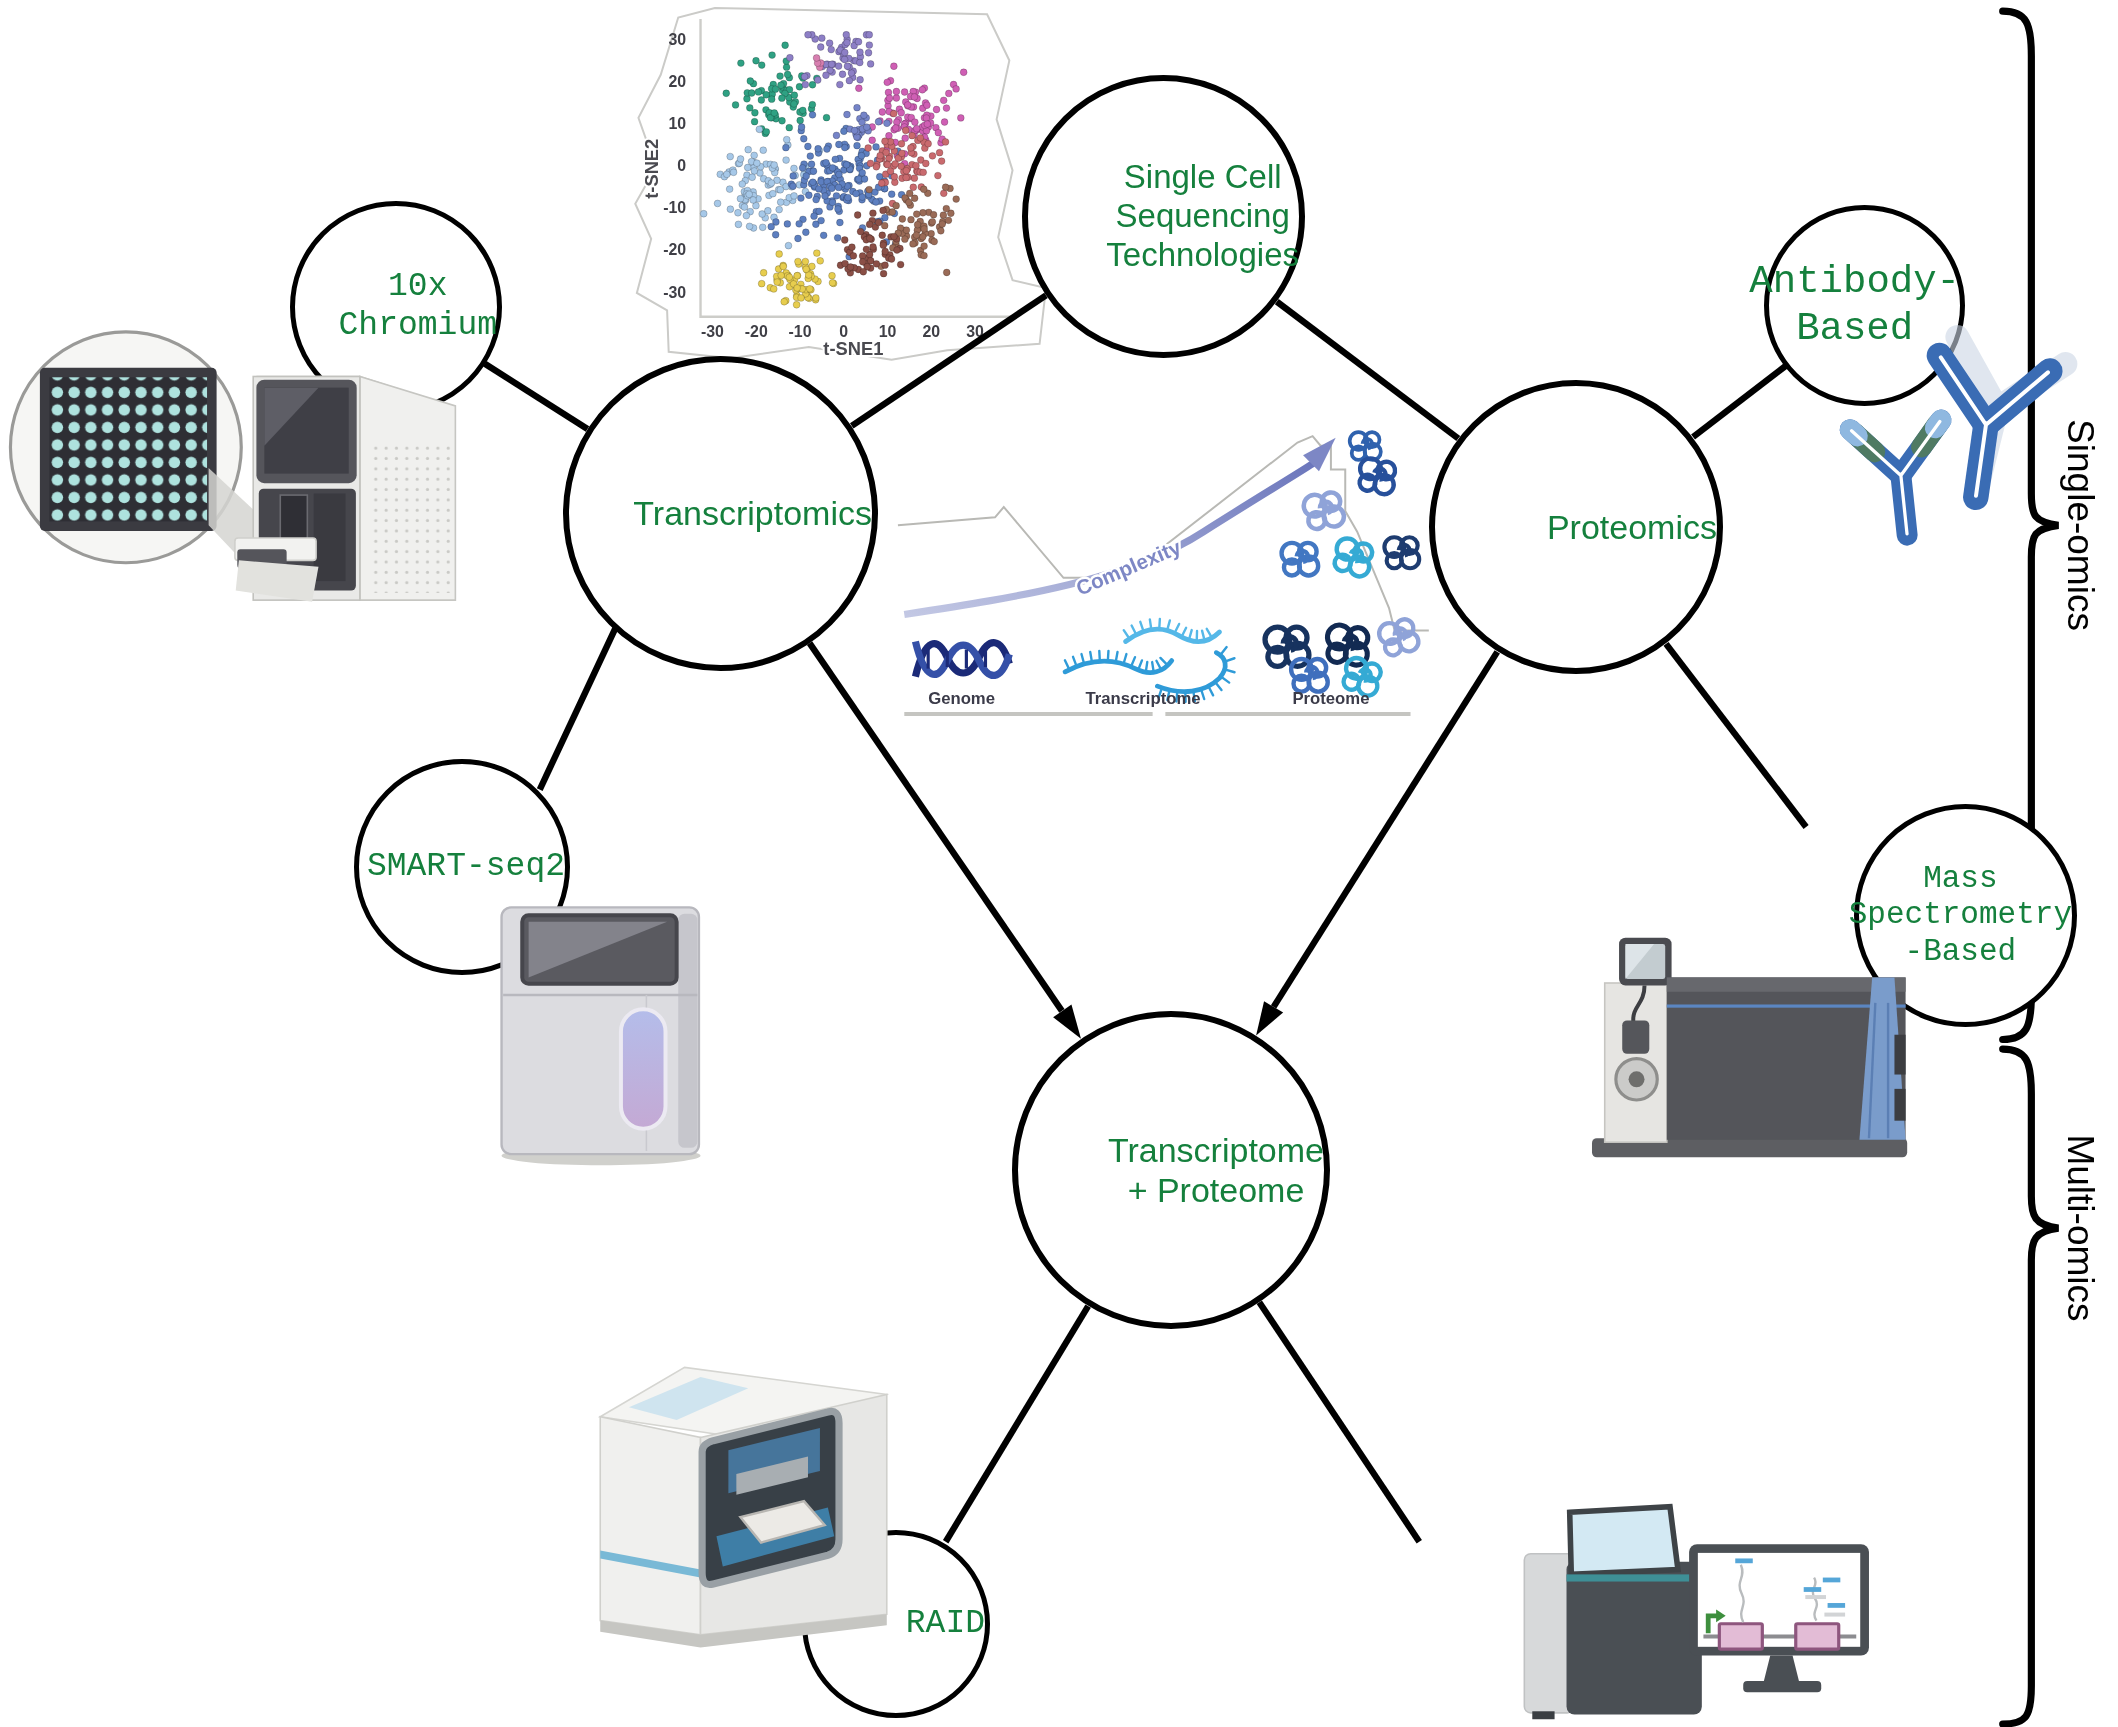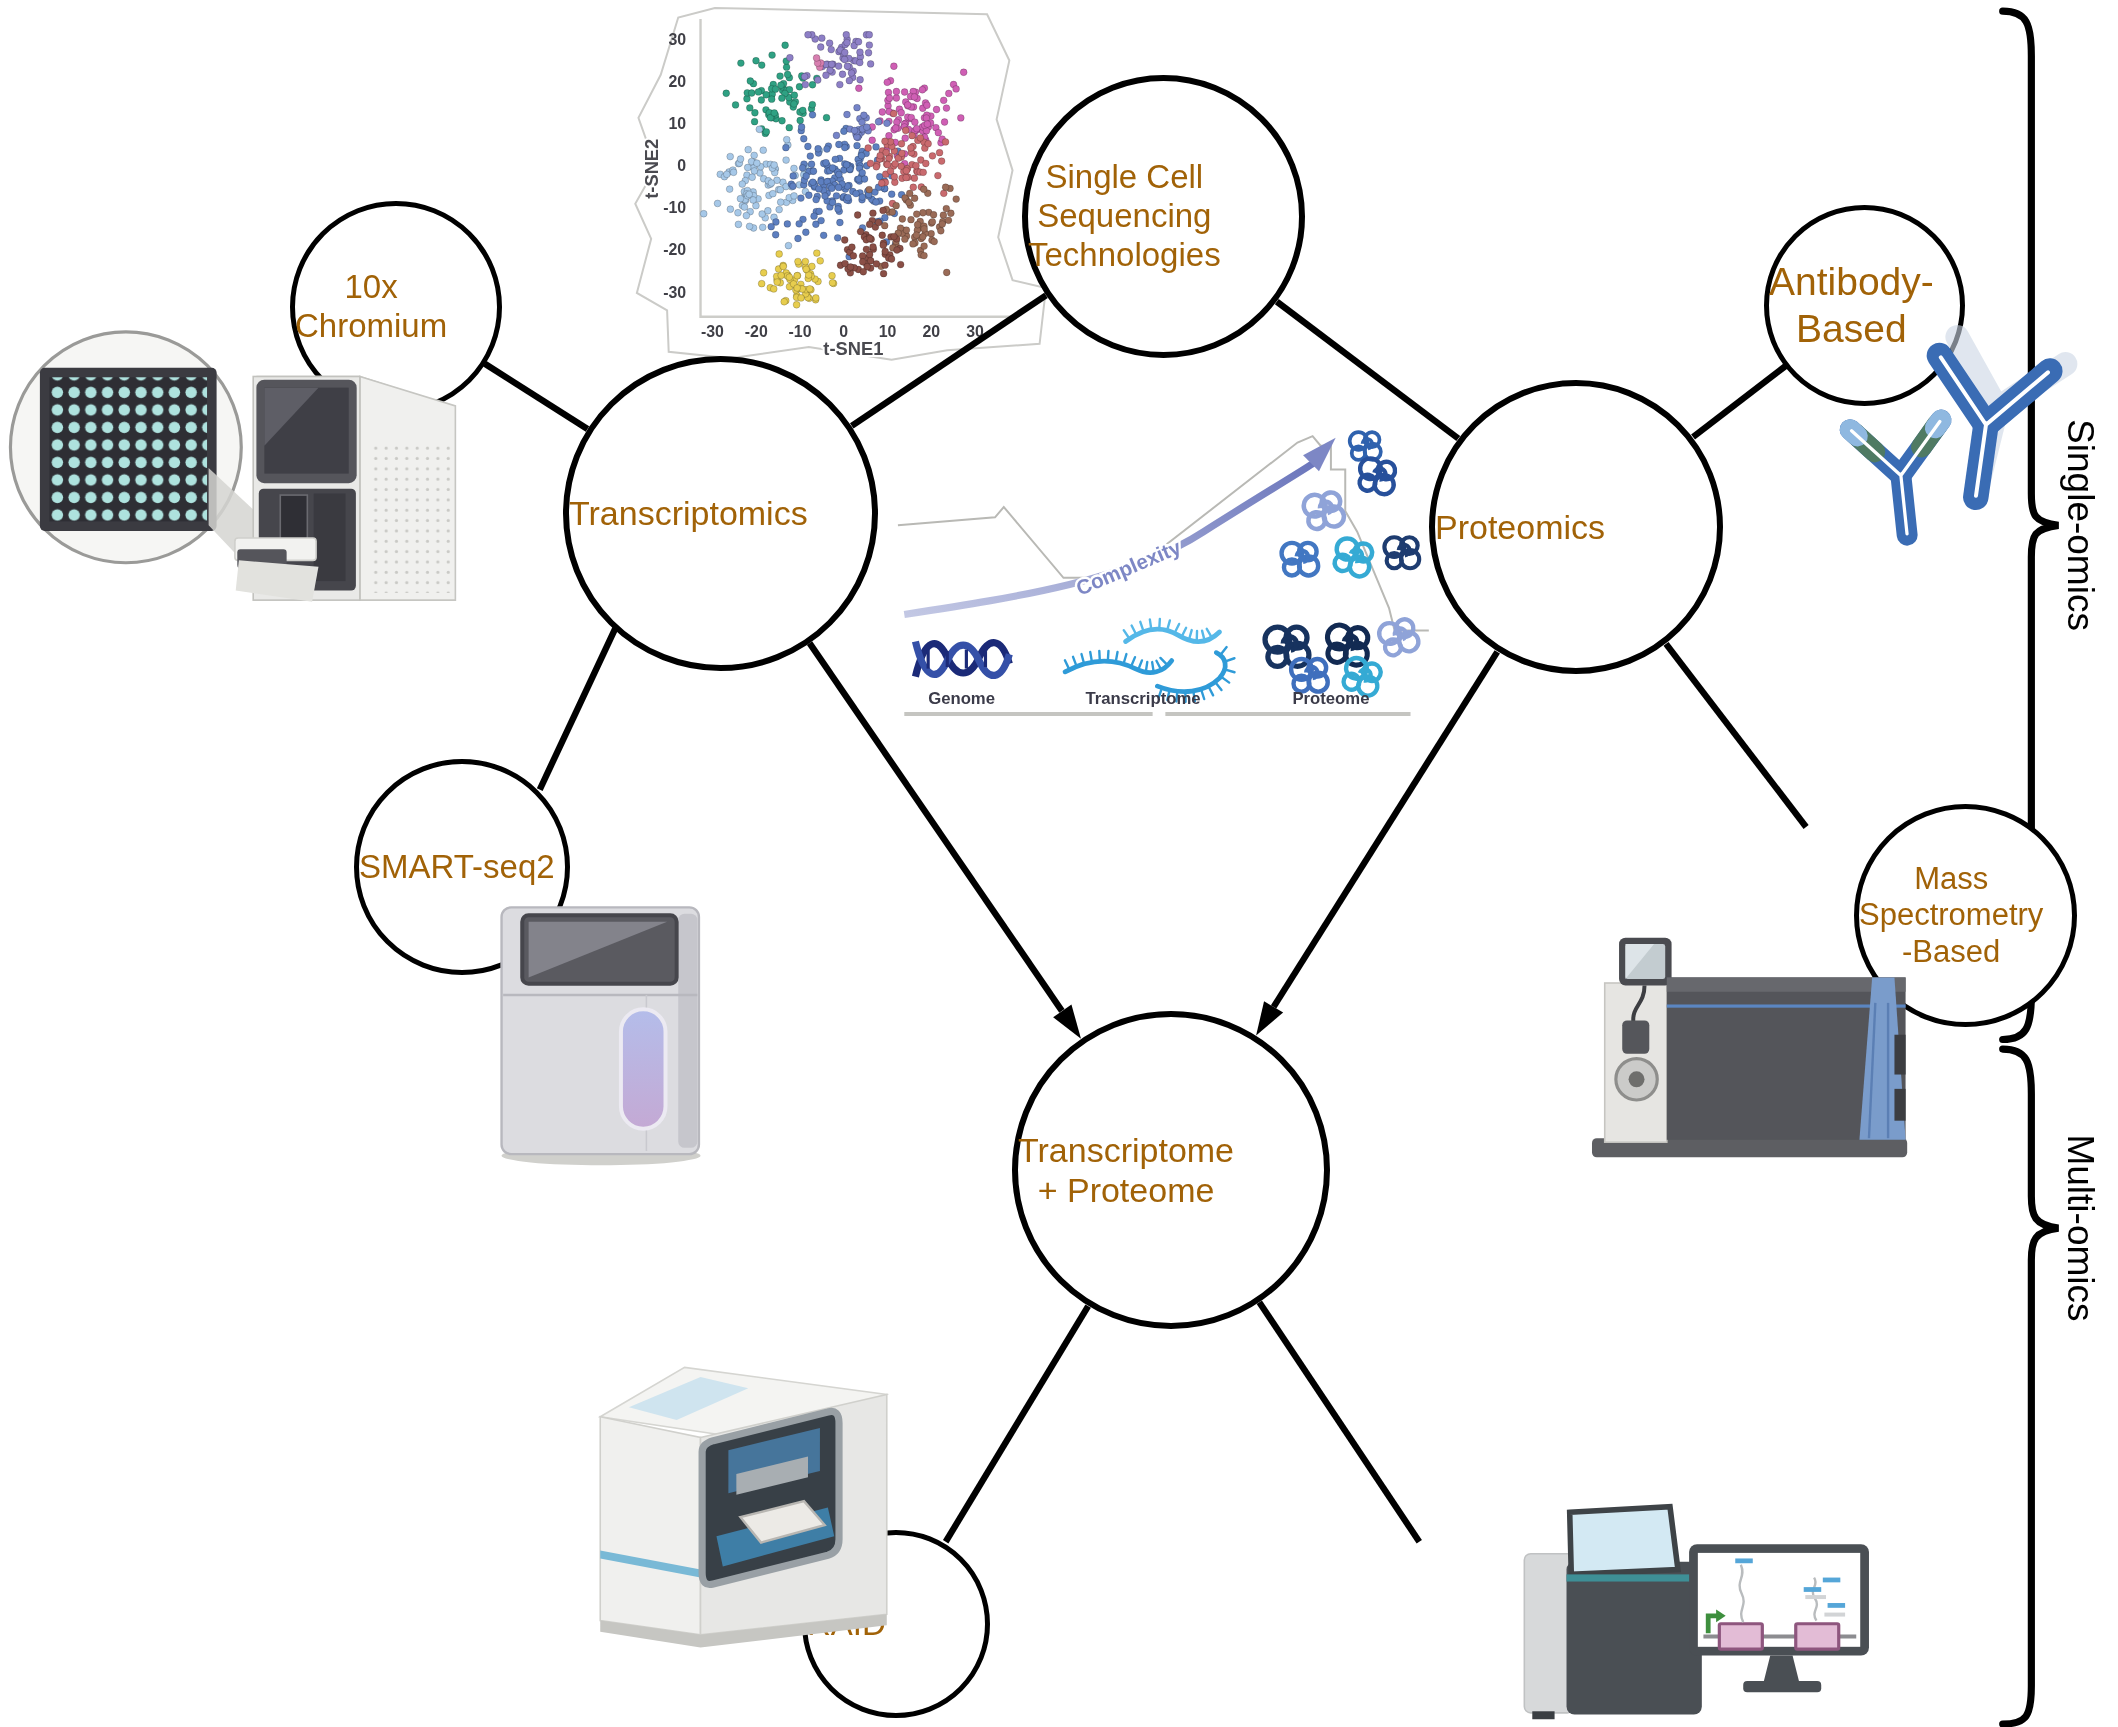--- a/index.html
+++ b/index.html
@@ -1,23 +1,23 @@
 <!DOCTYPE html>
 <html style="font-size:12.7px"><head>
 <meta charset="utf-8">
 <style>
   html,body{margin:0;padding:0;background:#ffffff;}
   body{width:2119px;height:1728px;font-family:"Liberation Sans",sans-serif;}
   .stage{position:relative;width:2119px;height:1728px;overflow:hidden;background:#fff;}
   .layer{position:absolute;left:0;top:0;width:2119px;height:1728px;}
   #base-svg{z-index:1;}
   .node{position:absolute;z-index:2;box-sizing:border-box;background:#fff;border:6.4px solid #000;
-        border-radius:50%;display:flex;align-items:center;justify-content:flex-start;text-align:center;
-        color:#a16207;line-height:1.18;white-space:pre-line;font-family:"Liberation Sans",sans-serif;}
-  .node.sm{border-width:5.6px;}
+        border-radius:50%;display:flex;align-items:center;justify-content:flex-end;text-align:center;
+        color:#15803d;line-height:1.18;white-space:pre-line;font-family:"Liberation Sans",sans-serif;}
+  .node.sm{border-width:5.6px;font-family:Liberation Mono, monospace;}
   #instruments-svg{z-index:3;pointer-events:none;}
   .bracket-label{position:absolute;z-index:2;transform:translate(-50%,-50%) rotate(90deg);
         font-size:37px;color:#000;white-space:nowrap;}
   .tick{font:600 20px "Liberation Sans",sans-serif;fill:#3f3f46;}
   .axis-label{font:700 23px "Liberation Sans",sans-serif;fill:#4a4a50;paint-order:stroke;stroke:#ffffff;stroke-width:5px;}
   .stage-label{font:600 21px "Liberation Sans",sans-serif;fill:#3b3b49;}
   .comp-label{font:600 26px "Liberation Sans",sans-serif;fill:#7d87c5;paint-order:stroke;stroke:#ffffff;stroke-width:6px;}
   .connector{stroke:#000;stroke-width:8;fill:none;}
   .brace{stroke:#000;stroke-width:9;fill:none;stroke-linecap:round;}
 </style>

